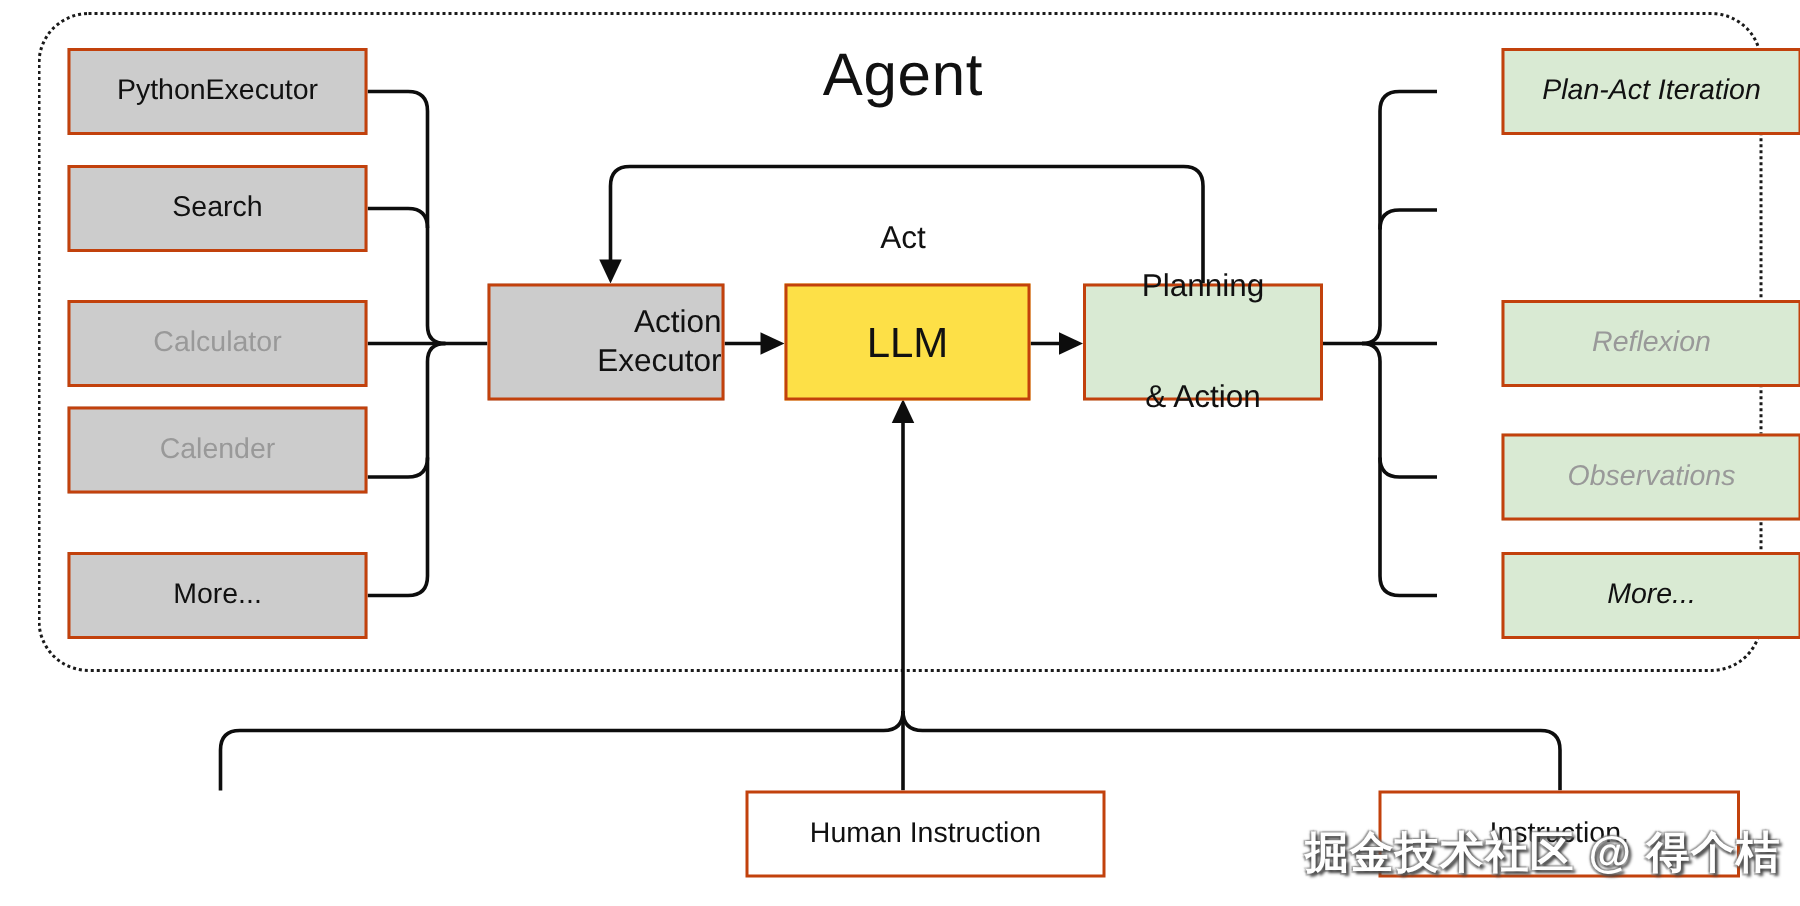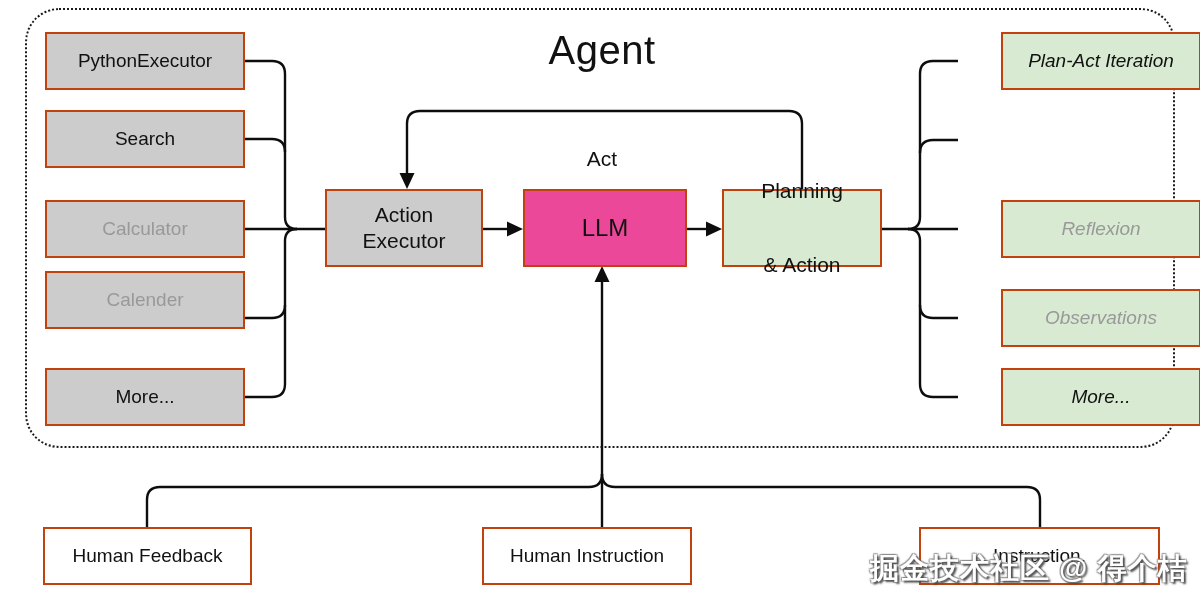--- a/index.html
+++ b/index.html
@@ -23,22 +23,22 @@
     background:#ffffff;padding:0 6px;font-size:21px;white-space:nowrap;margin-top:48px;
   }
   .box{
     position:absolute;display:flex;flex-direction:column;align-items:center;justify-content:center;
     border:2px solid #c2410c;box-sizing:border-box;text-align:center;
     font-size:19px;line-height:1.25;background:#fff;
   }
   .tool{left:45px;width:200px;height:58px;background:#cccccc;}
   .strategy{left:1001px;width:200px;height:58px;background:#d9ead3;font-style:italic;}
   .core{top:189px;height:78px;font-size:21px;}
-  .core.gray{background:#cccccc;}
-  .core.pink{background:#ec4899;font-size:24px;}
+  .core.gray{background:#cccccc;align-items:flex-end;}
+  .core.pink{background:#fde047;font-size:28px;}
   .core.green{background:#d9ead3;gap:47px;}
   .input-box{top:527px;height:58px;background:#ffffff;}
   .dim span{color:#999999;text-align:right;}
   .line{display:block;}
   .watermark{
     position:absolute;left:870px;top:549px;width:330px;
     font-size:29px;font-weight:700;letter-spacing:1px;white-space:nowrap;
     color:#ffffff;
     text-shadow:2px 2px 2px rgba(70,70,70,.95), -1px -1px 1px rgba(120,120,120,.7), 1px -1px 1px rgba(120,120,120,.6), -1px 1px 1px rgba(120,120,120,.6);
     z-index:6;
@@ -121,24 +121,21 @@
   <div class="box strategy dim" style="top:200px">
       <span>Reflexion</span>
     </div>
   <div class="box strategy dim" style="top:289px">
       <span>Observations</span>
     </div>
   <div class="box strategy" style="top:368px">
       <span>More...</span>
     </div>
 
-  <div class="box input-box" style="left:43px;width:209px">
-      <span>Human Feedback</span>
-    </div>
-  <div class="box input-box" style="left:482px;width:210px">
+  <div class="box input-box" style="left:497px;width:240px">
       <span>Human Instruction</span>
     </div>
   <div class="box input-box" style="left:919px;width:241px">
       <span>Instruction.</span>
     </div>
 
   <div class="watermark">掘金技术社区 @ 得个桔</div>
 
 </div>
 

